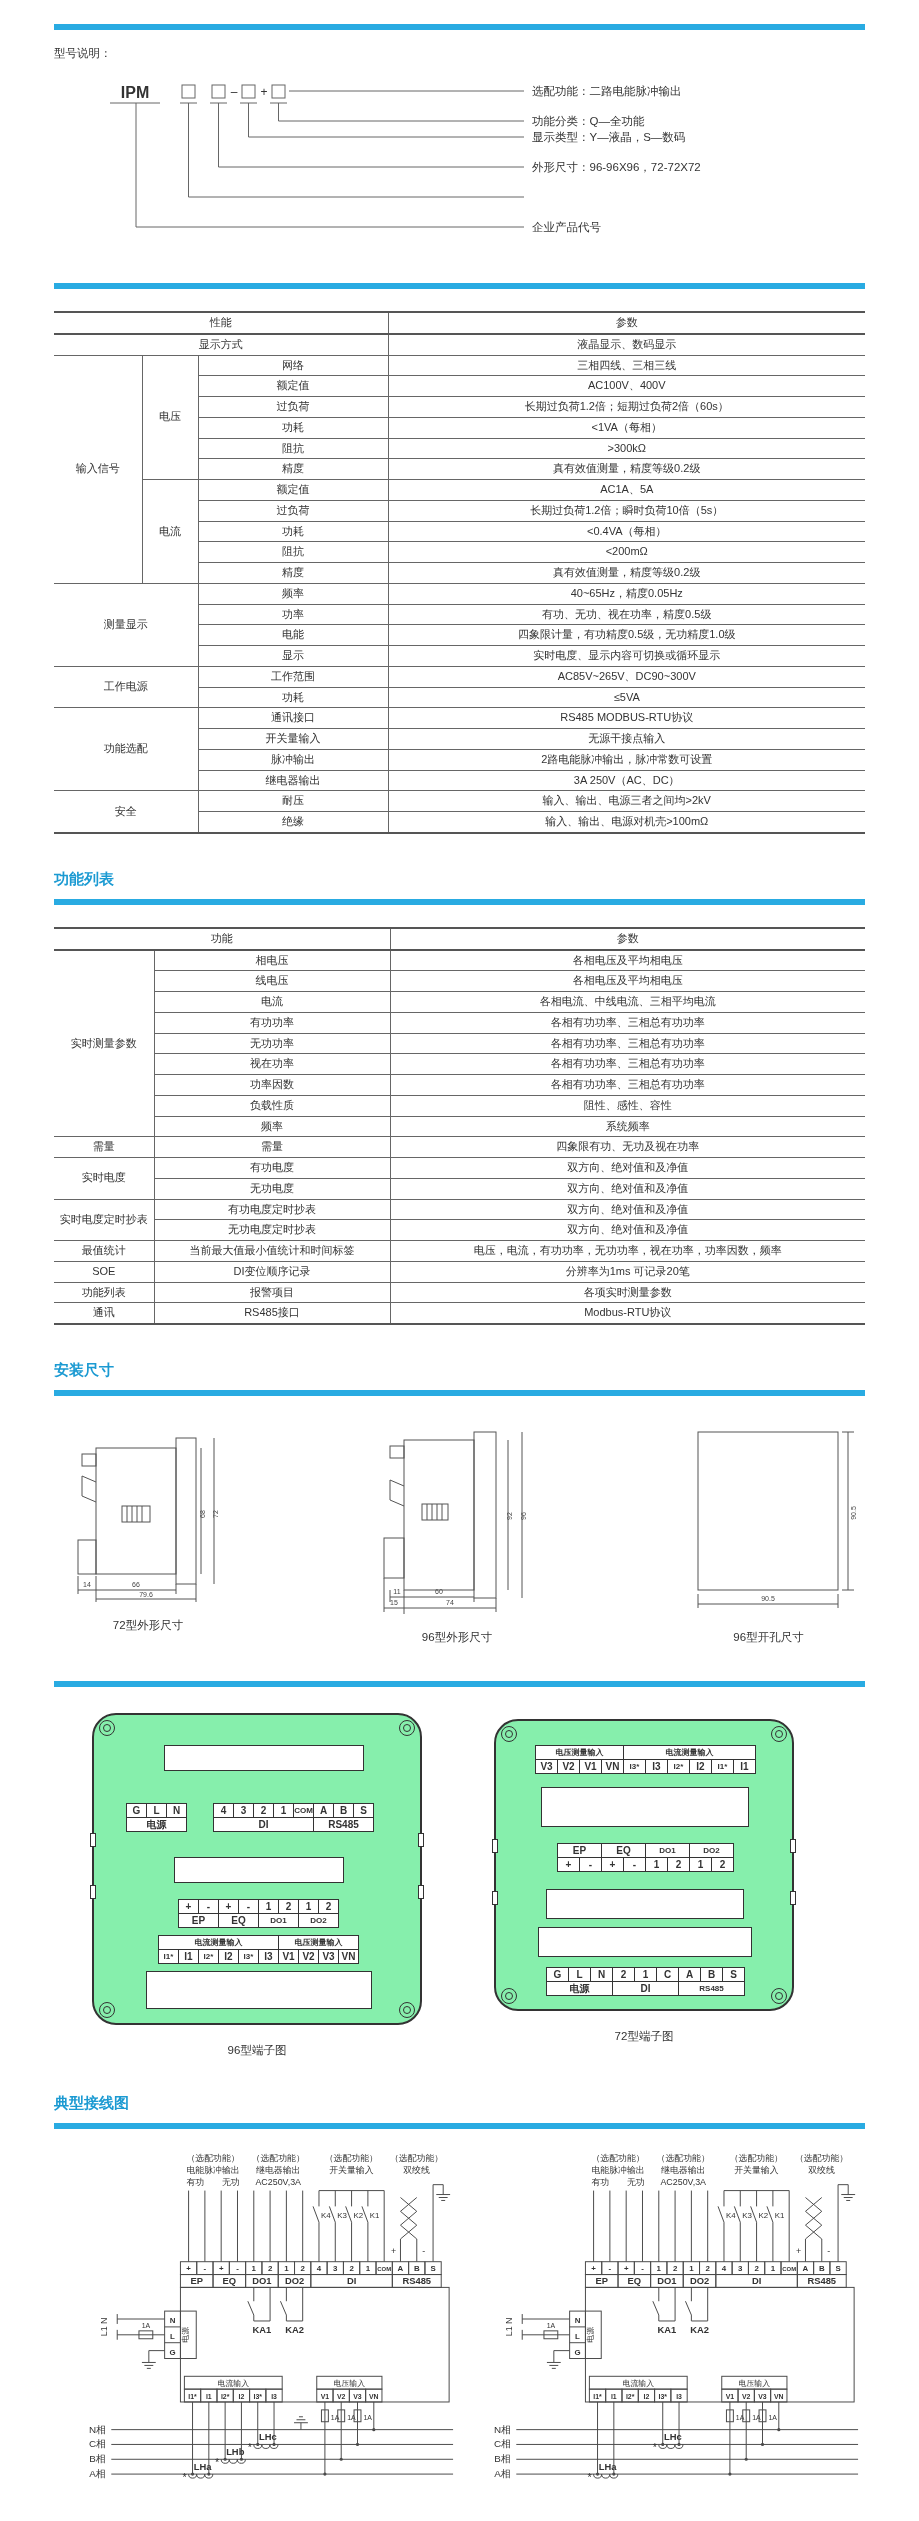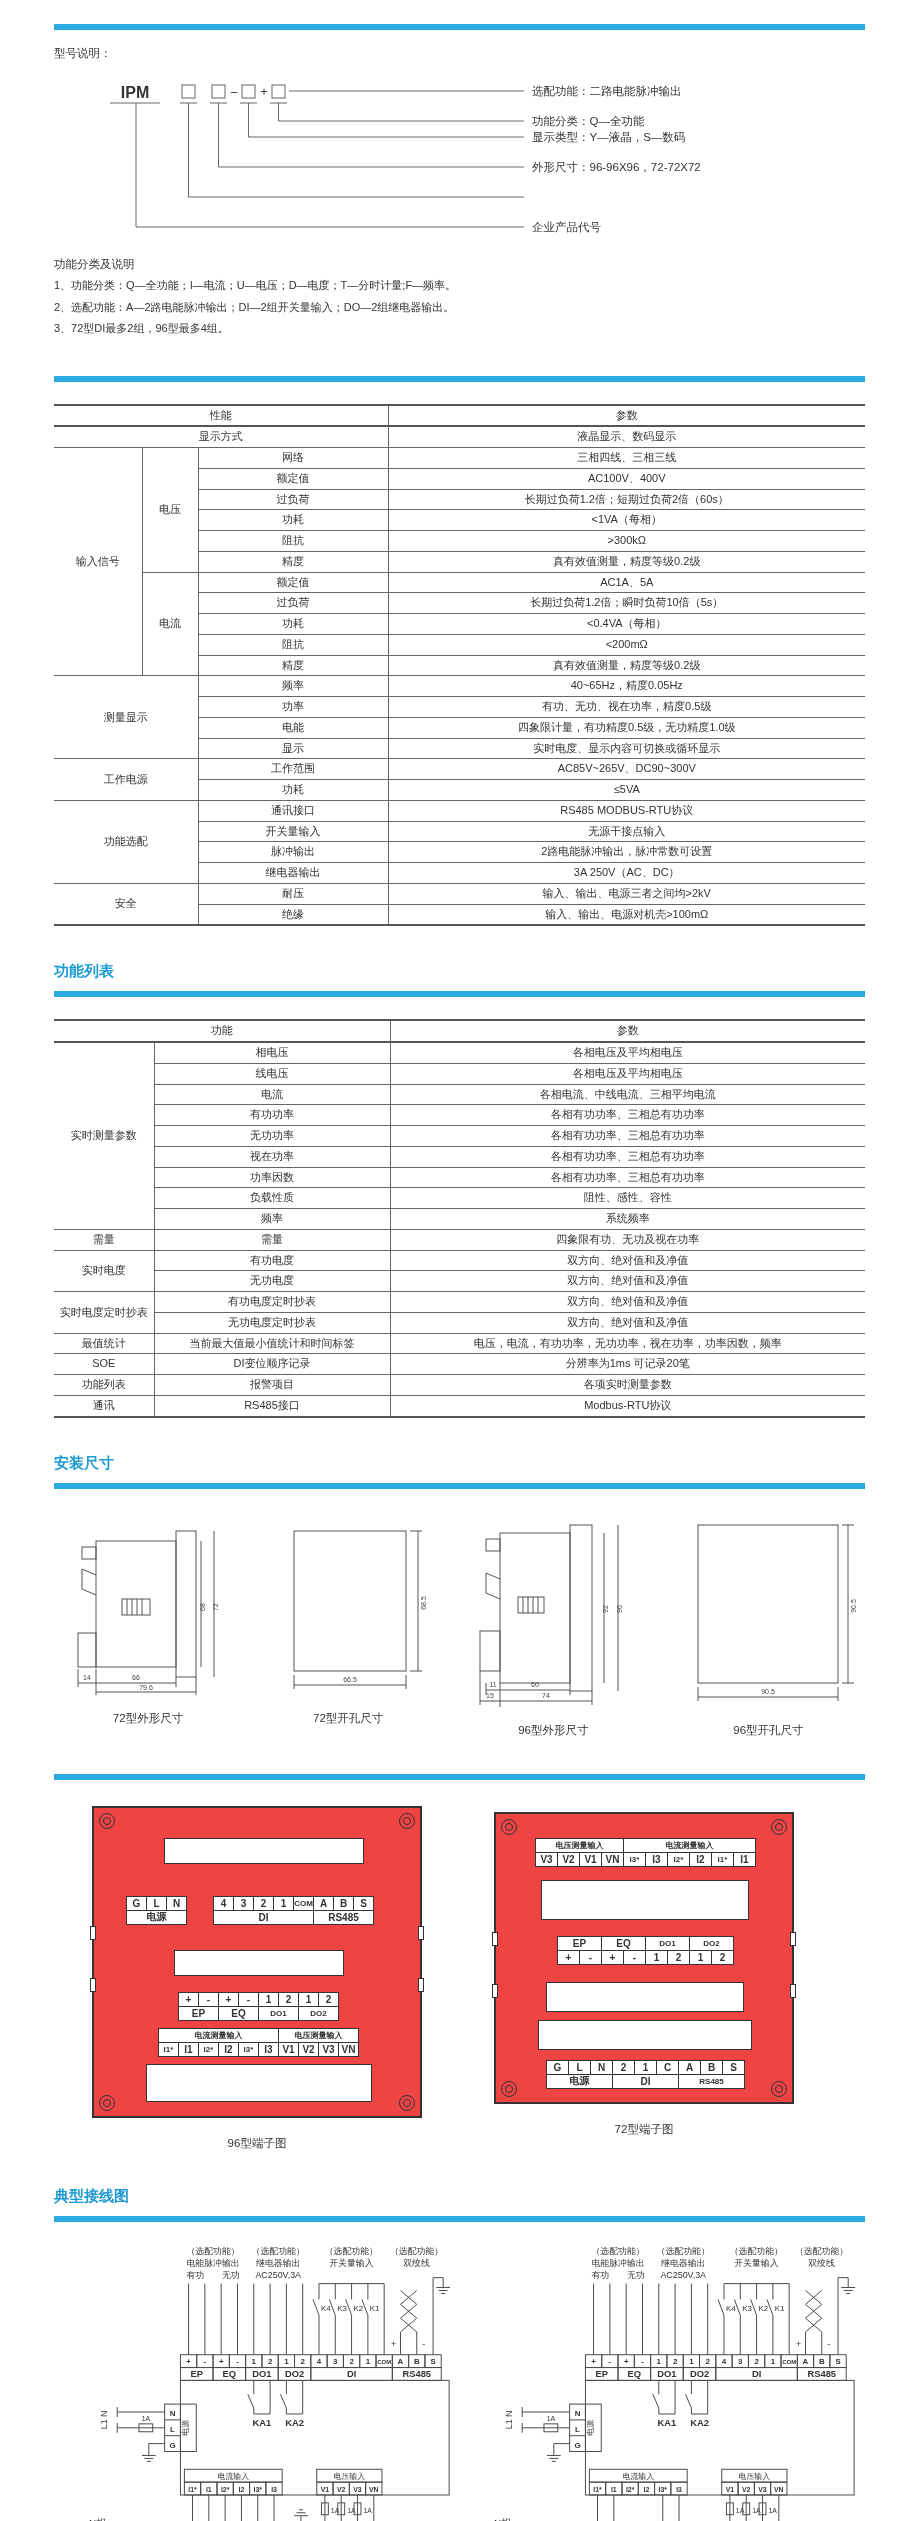--- a/index.html
+++ b/index.html
@@ -17,21 +17,21 @@
   .twrap{border-top:2px solid #555;border-bottom:2px solid #555;margin-top:22px}
   table.dtable{width:100%;border-collapse:collapse;border-style:hidden;font-size:11px}
   table.dtable td{border:1px solid var(--line);text-align:center;padding:3px 4px;height:16px;line-height:1.25}
   tr.th-row td{border-bottom:2px solid #555}
   
   .dimrow{display:flex;justify-content:space-between;margin-top:28px;padding:0 4px}
   .dimrow figure{margin:0;text-align:center}
   .dimrow figcaption{font-size:11.5px;margin-top:12px;color:var(--ink)}
   
   .tpanels{display:flex;gap:72px;padding-left:38px;margin-top:26px}
-  .panel{position:relative;border:2px solid #333;border-radius:0;background:#ef4444}
+  .panel{position:relative;border:2px solid #333;border-radius:24px;background:#86efac}
   .p96{width:330px;height:312px}
   .p72{width:300px;height:292px}
   .screw{position:absolute;width:16px;height:16px;border:1.5px solid #333;border-radius:50%}
   .screw::after{content:"";position:absolute;inset:3px;border:1px solid #333;border-radius:50%}
   .screw.tl{left:5px;top:5px}.screw.tr{right:5px;top:5px}.screw.bl{left:5px;bottom:5px}.screw.br{right:5px;bottom:5px}
   .clip{position:absolute;width:6px;height:14px;border:1.5px solid #333;background:#fff}
   .cl1{left:-4px;top:118px}.cl2{left:-4px;top:170px}.cr1{right:-4px;top:118px}.cr2{right:-4px;top:170px}
   .twin{position:absolute;border:1.5px solid #333;background:#fff}
   .abs{position:absolute}
   .hstrip{position:absolute;display:flex;align-items:flex-start}
@@ -96,26 +96,20 @@
         <text x="210" y="23" text-anchor="middle" font-size="12">+</text>
         <text x="478" y="22" font-size="11.5">选配功能：二路电能脉冲输出</text>
         <text x="478" y="52" font-size="11.5">功能分类：Q—全功能</text>
         <text x="478" y="68" font-size="11.5">显示类型：Y—液晶，S—数码</text>
         <text x="478" y="98" font-size="11.5">外形尺寸：96-96X96，72-72X72</text>
         <text x="478" y="128" font-size="11.5" display="none">外形尺寸：96-96X96，72-72X72</text>
         <text x="478" y="158" font-size="11.5">企业产品代号</text>
       </g>
     </svg>
 
-    <div class="notes">
-      <div class="nt">功能分类及说明</div>
-      <div>1、功能分类：Q—全功能；I—电流；U—电压；D—电度；T—分时计量;F—频率。</div>
-      <div>2、选配功能：A—2路电能脉冲输出；DI—2组开关量输入；DO—2组继电器输出。</div>
-      <div>3、72型DI最多2组，96型最多4组。</div>
-    </div>
   </section>
 
   <section class="sec">
     <div class="bar"></div>
     <div class="twrap">
     <table class="dtable">
       <colgroup>
             <col style="width:88px">
             <col style="width:56px">
             <col style="width:190px">
@@ -366,38 +360,20 @@
             <text x="29" y="163">14</text>
             <text x="78" y="163">66</text>
             <text x="88" y="172.5">79.6</text>
             <text transform="translate(147,90) rotate(-90)">68</text>
             <text transform="translate(160,90) rotate(-90)">72</text>
           </g>
         </svg>
         <figcaption>72型外形尺寸</figcaption>
       </figure>
 
-      <figure>
-        <svg width="165" height="178" viewBox="0 0 165 178">
-          <g stroke="#555" fill="none">
-            <rect x="28" y="14" width="112" height="140"></rect>
-            <line x1="28" y1="158" x2="28" y2="172"></line>
-              <line x1="140" y1="158" x2="140" y2="172"></line>
-            <line x1="28" y1="168" x2="140" y2="168"></line>
-            <line x1="144" y1="14" x2="156" y2="14"></line>
-              <line x1="144" y1="154" x2="156" y2="154"></line>
-            <line x1="152" y1="14" x2="152" y2="154"></line>
-          </g>
-          <g class="dimtext">
-            <text x="84" y="165">66.5</text>
-            <text transform="translate(160,86) rotate(-90)">68.5</text>
-          </g>
-        </svg>
-        <figcaption>72型开孔尺寸</figcaption>
-      </figure>
 
       <figure>
         <svg width="190" height="190" viewBox="0 0 190 190">
           <g stroke="#555" fill="none">
             <rect x="112" y="8" width="22" height="166"></rect>
             <rect x="42" y="16" width="70" height="150"></rect>
             <rect x="28" y="22" width="14" height="12"></rect>
             <path d="M42,62 28,56 28,76 42,82"></path>
             <rect x="22" y="114" width="20" height="40"></rect>
             <rect x="60" y="80" width="26" height="16"></rect>

